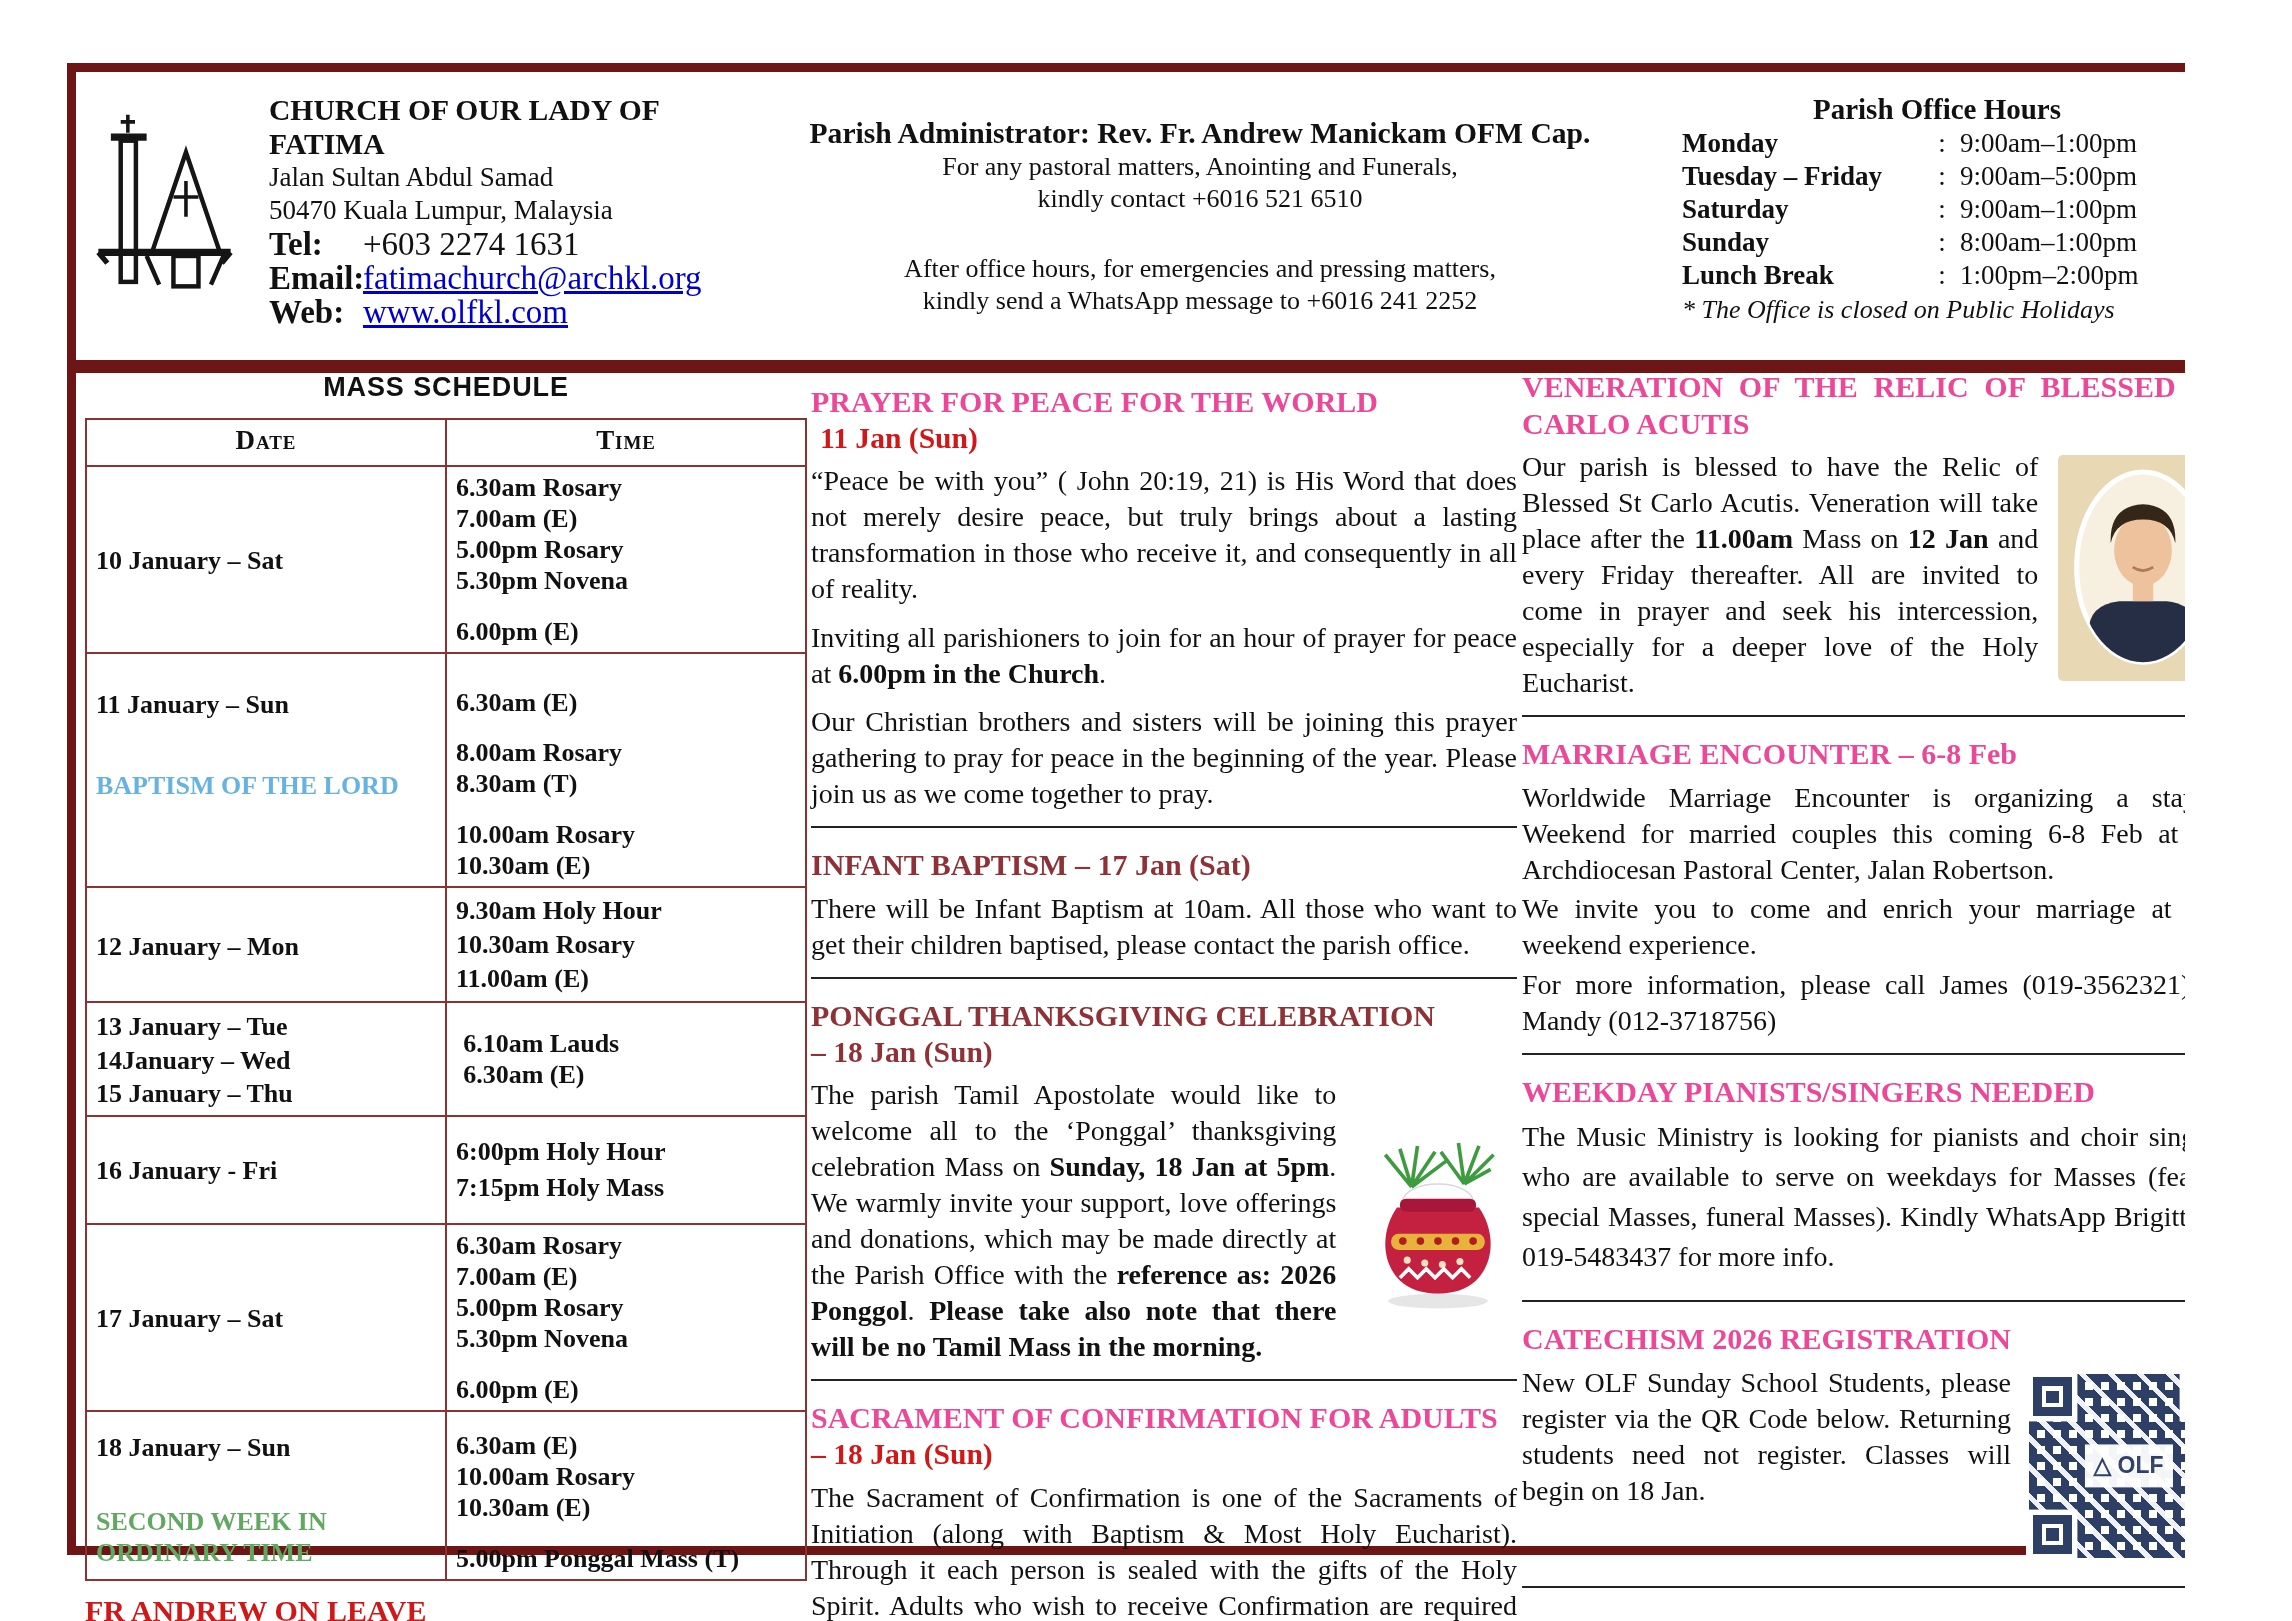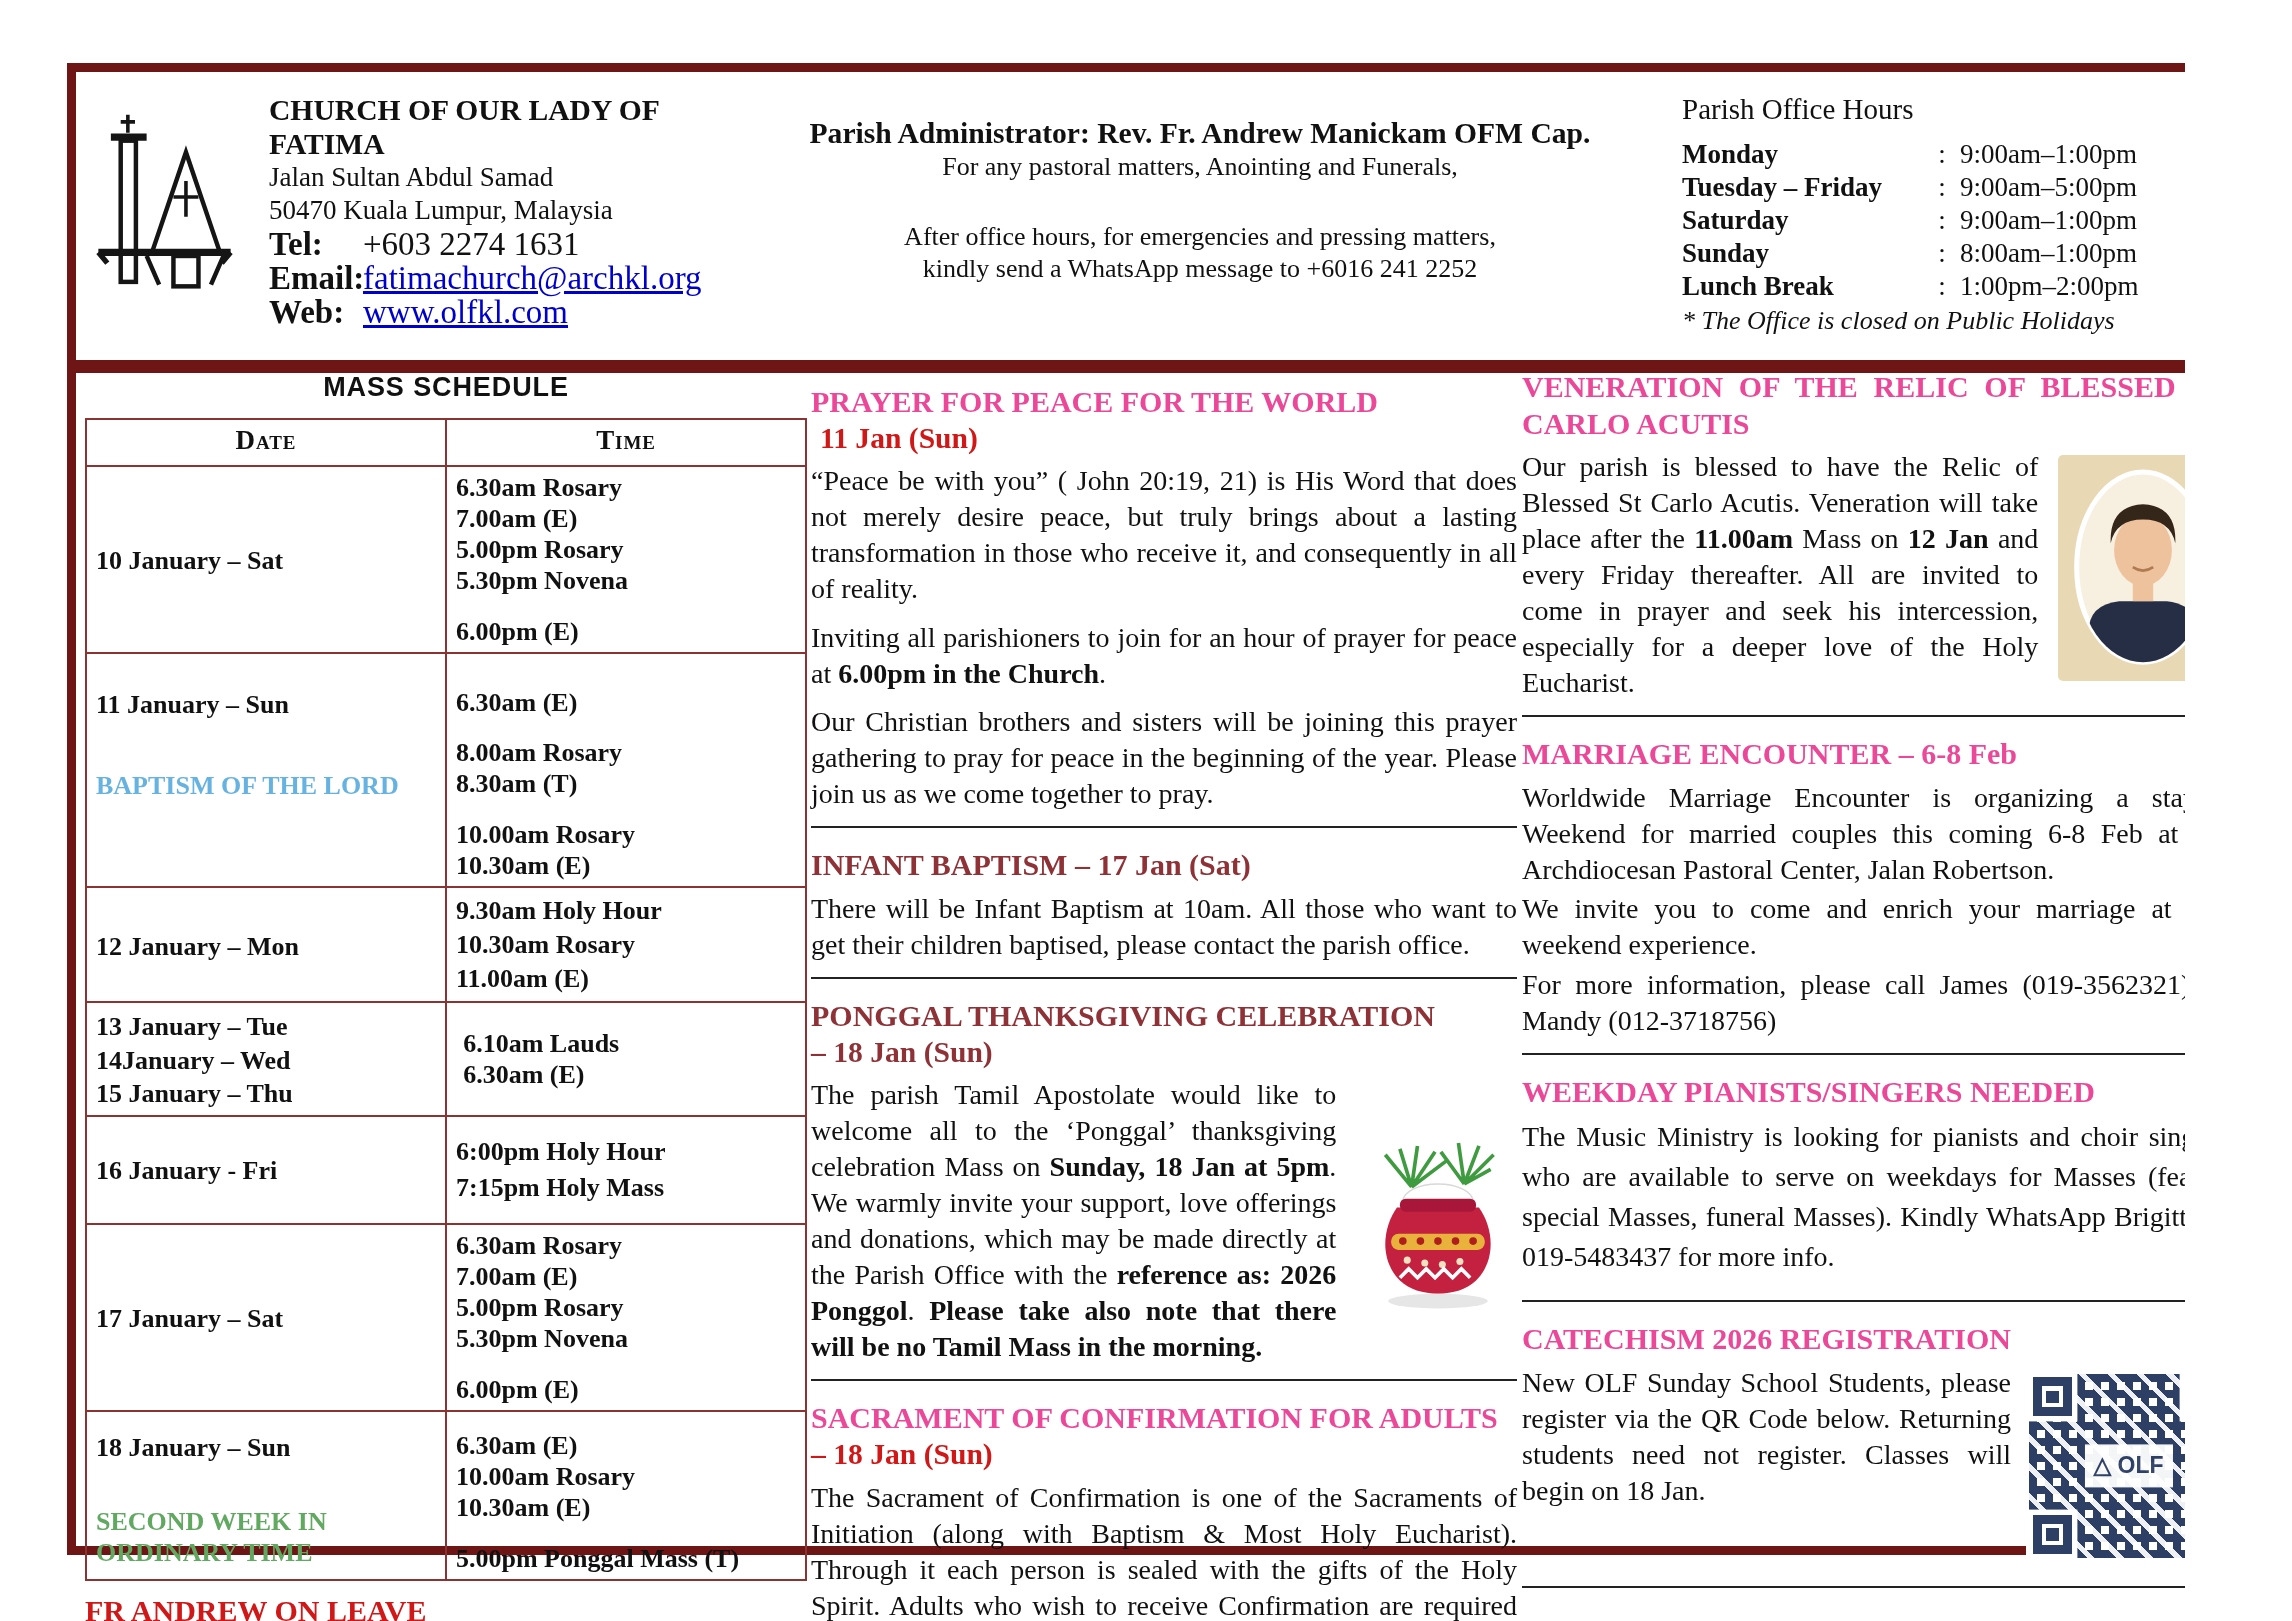--- a/index.html
+++ b/index.html
@@ -16,21 +16,21 @@
   .church-line{font-size:27px;line-height:33px;}
   .contact-row{font-size:33px;line-height:34px;display:flex;}
   .contact-row .lbl{font-weight:bold;width:94px;flex:none;}
   a.link{color:#0000cc;text-decoration:underline;}
   .fbval{color:#111;}
   .admin-block{position:absolute;left:770px;top:115px;width:860px;text-align:center;}
   .admin-title{font-weight:bold;font-size:29.6px;line-height:36px;}
   .admin-line{font-size:26px;line-height:32px;}
   .admin-gap{height:38px;}
   .hours-block{position:absolute;left:1682px;top:91px;width:510px;}
-  .hours-title{font-weight:normal;font-size:29px;line-height:36px;margin-bottom:11px;}
+  .hours-title{font-weight:bold;font-size:29px;text-align:center;line-height:36px;margin-bottom:0;}
   .hours-row{display:flex;font-size:27px;line-height:33px;}
   .hours-row .day{font-weight:bold;width:242px;flex:none;}
   .hours-row .colon{width:36px;flex:none;text-align:center;}
   .hours-note{font-style:italic;font-size:26px;line-height:32px;margin-top:1.8px;}
 
   
   .col{position:absolute;top:372px;}
   .col-left{left:85px;width:722px;}
   .col-mid{left:811px;top:383px;width:706px;}
   .col-right{left:1522px;top:368px;width:706px;}
@@ -116,20 +116,21 @@
       </div>
     <div class="contact-row">
         <span class="lbl">Web:</span>
         <a class="link" href="#">www.olfkl.com</a>
       </div>
   </div>
 
   <div class="admin-block">
     <div class="admin-title">Parish Administrator: Rev. Fr. Andrew Manickam OFM Cap.</div>
     <div class="admin-line">For any pastoral matters, Anointing and Funerals,</div>
+    <div class="admin-line">kindly contact +6016 521 6510</div>
     <div class="admin-gap"></div>
     <div class="admin-line">After office hours, for emergencies and pressing matters,</div>
     <div class="admin-line">kindly send a WhatsApp message to +6016 241 2252</div>
   </div>
 
   <div class="hours-block">
     <div class="hours-title">Parish Office Hours</div>
     <div class="hours-row">
         <span class="day">Monday</span>
         <span class="colon">:</span>

